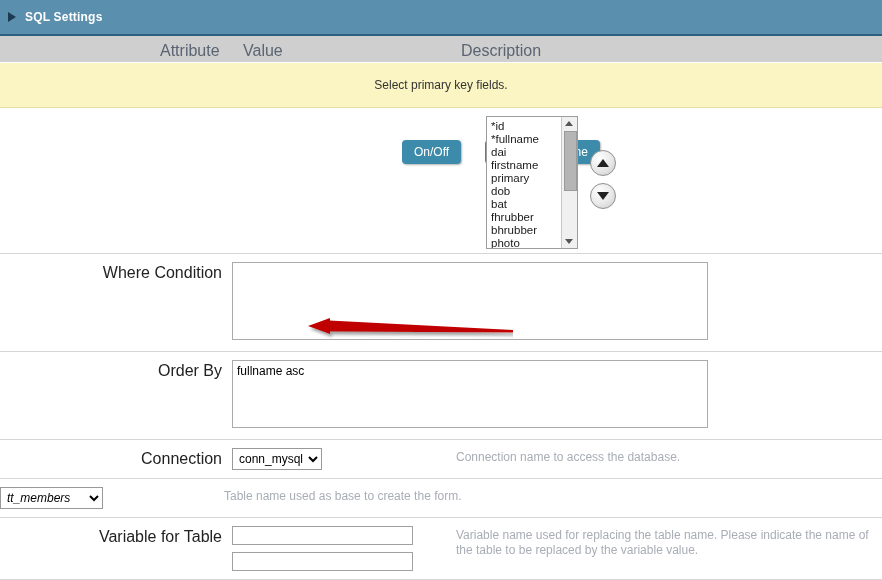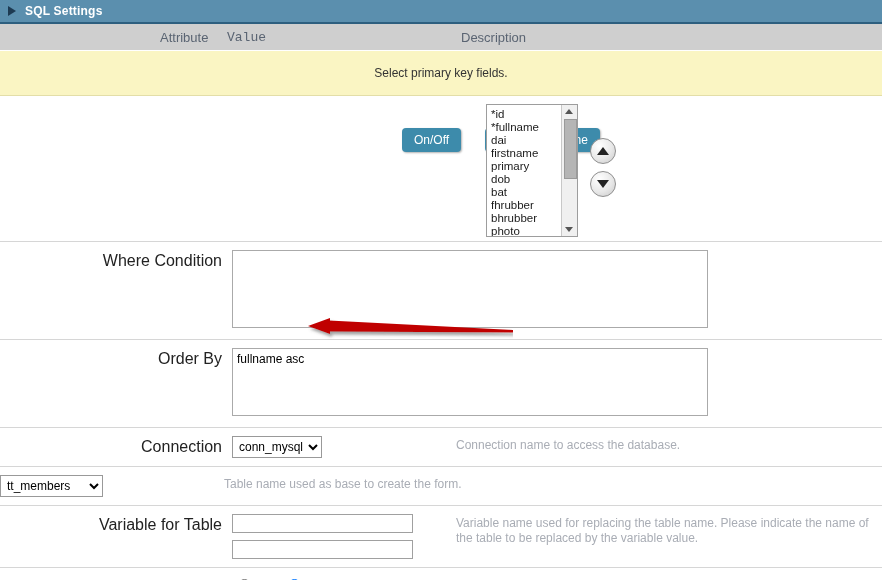--- a/index.html
+++ b/index.html
@@ -12,21 +12,21 @@
     height: 580px;
     font-family: "Liberation Sans", sans-serif;
     font-size: 12px;
     color: #333;
     overflow: hidden;
     position: relative;
   }
 
   
   .titlebar {
-    height: 24px;
+    height: 36px;
     background: #5b8fae;
     border-bottom: 2px solid #2d5f7f;
     display: flex;
     align-items: center;
     padding-left: 8px;
     box-sizing: border-box;
   }
   .tri-toggle {
     width: 0; height: 0;
     border-left: 8px solid #1d3a52;
@@ -42,25 +42,25 @@
     letter-spacing: .2px;
   }
 
   
   .colhead {
     height: 26px;
     background: #cfcfcf;
     border-bottom: 1px solid #ffffff;
     position: relative;
     color: #5a6472;
-    font-size: 13px;
+    font-size: 16px;
   }
   .colhead span { position: absolute; top: 6px; }
   .ch-attr  { left: 160px; }
-  .ch-val   { left: 227px; font-family: Liberation Mono, monospace; }
+  .ch-val   { left: 243px; }
   .ch-desc  { left: 461px; }
 
   
   .notice {
     height: 44px;
     background: #faf5c3;
     border-bottom: 1px solid #e3dea8;
     display: flex;
     align-items: center;
     justify-content: center;
@@ -227,21 +227,21 @@
     font-family: "Liberation Sans", sans-serif;
     font-size: 12px;
     padding: 2px 2px;
     border: 1px solid #999;
     background: #fff;
     color: #000;
     outline: none;
     cursor: pointer;
   }
   .sel-conn  { width: 90px; }
-  .sel-table { width: 103px; }
+  .sel-table { width: 103px; font-style: italic; }
 
   input.txt {
     width: 181px;
     height: 19px;
     border: 1px solid #a0a0a0;
     font-family: "Liberation Sans", sans-serif;
     font-size: 12px;
     padding: 1px 3px;
     box-sizing: border-box;
     outline: none;

